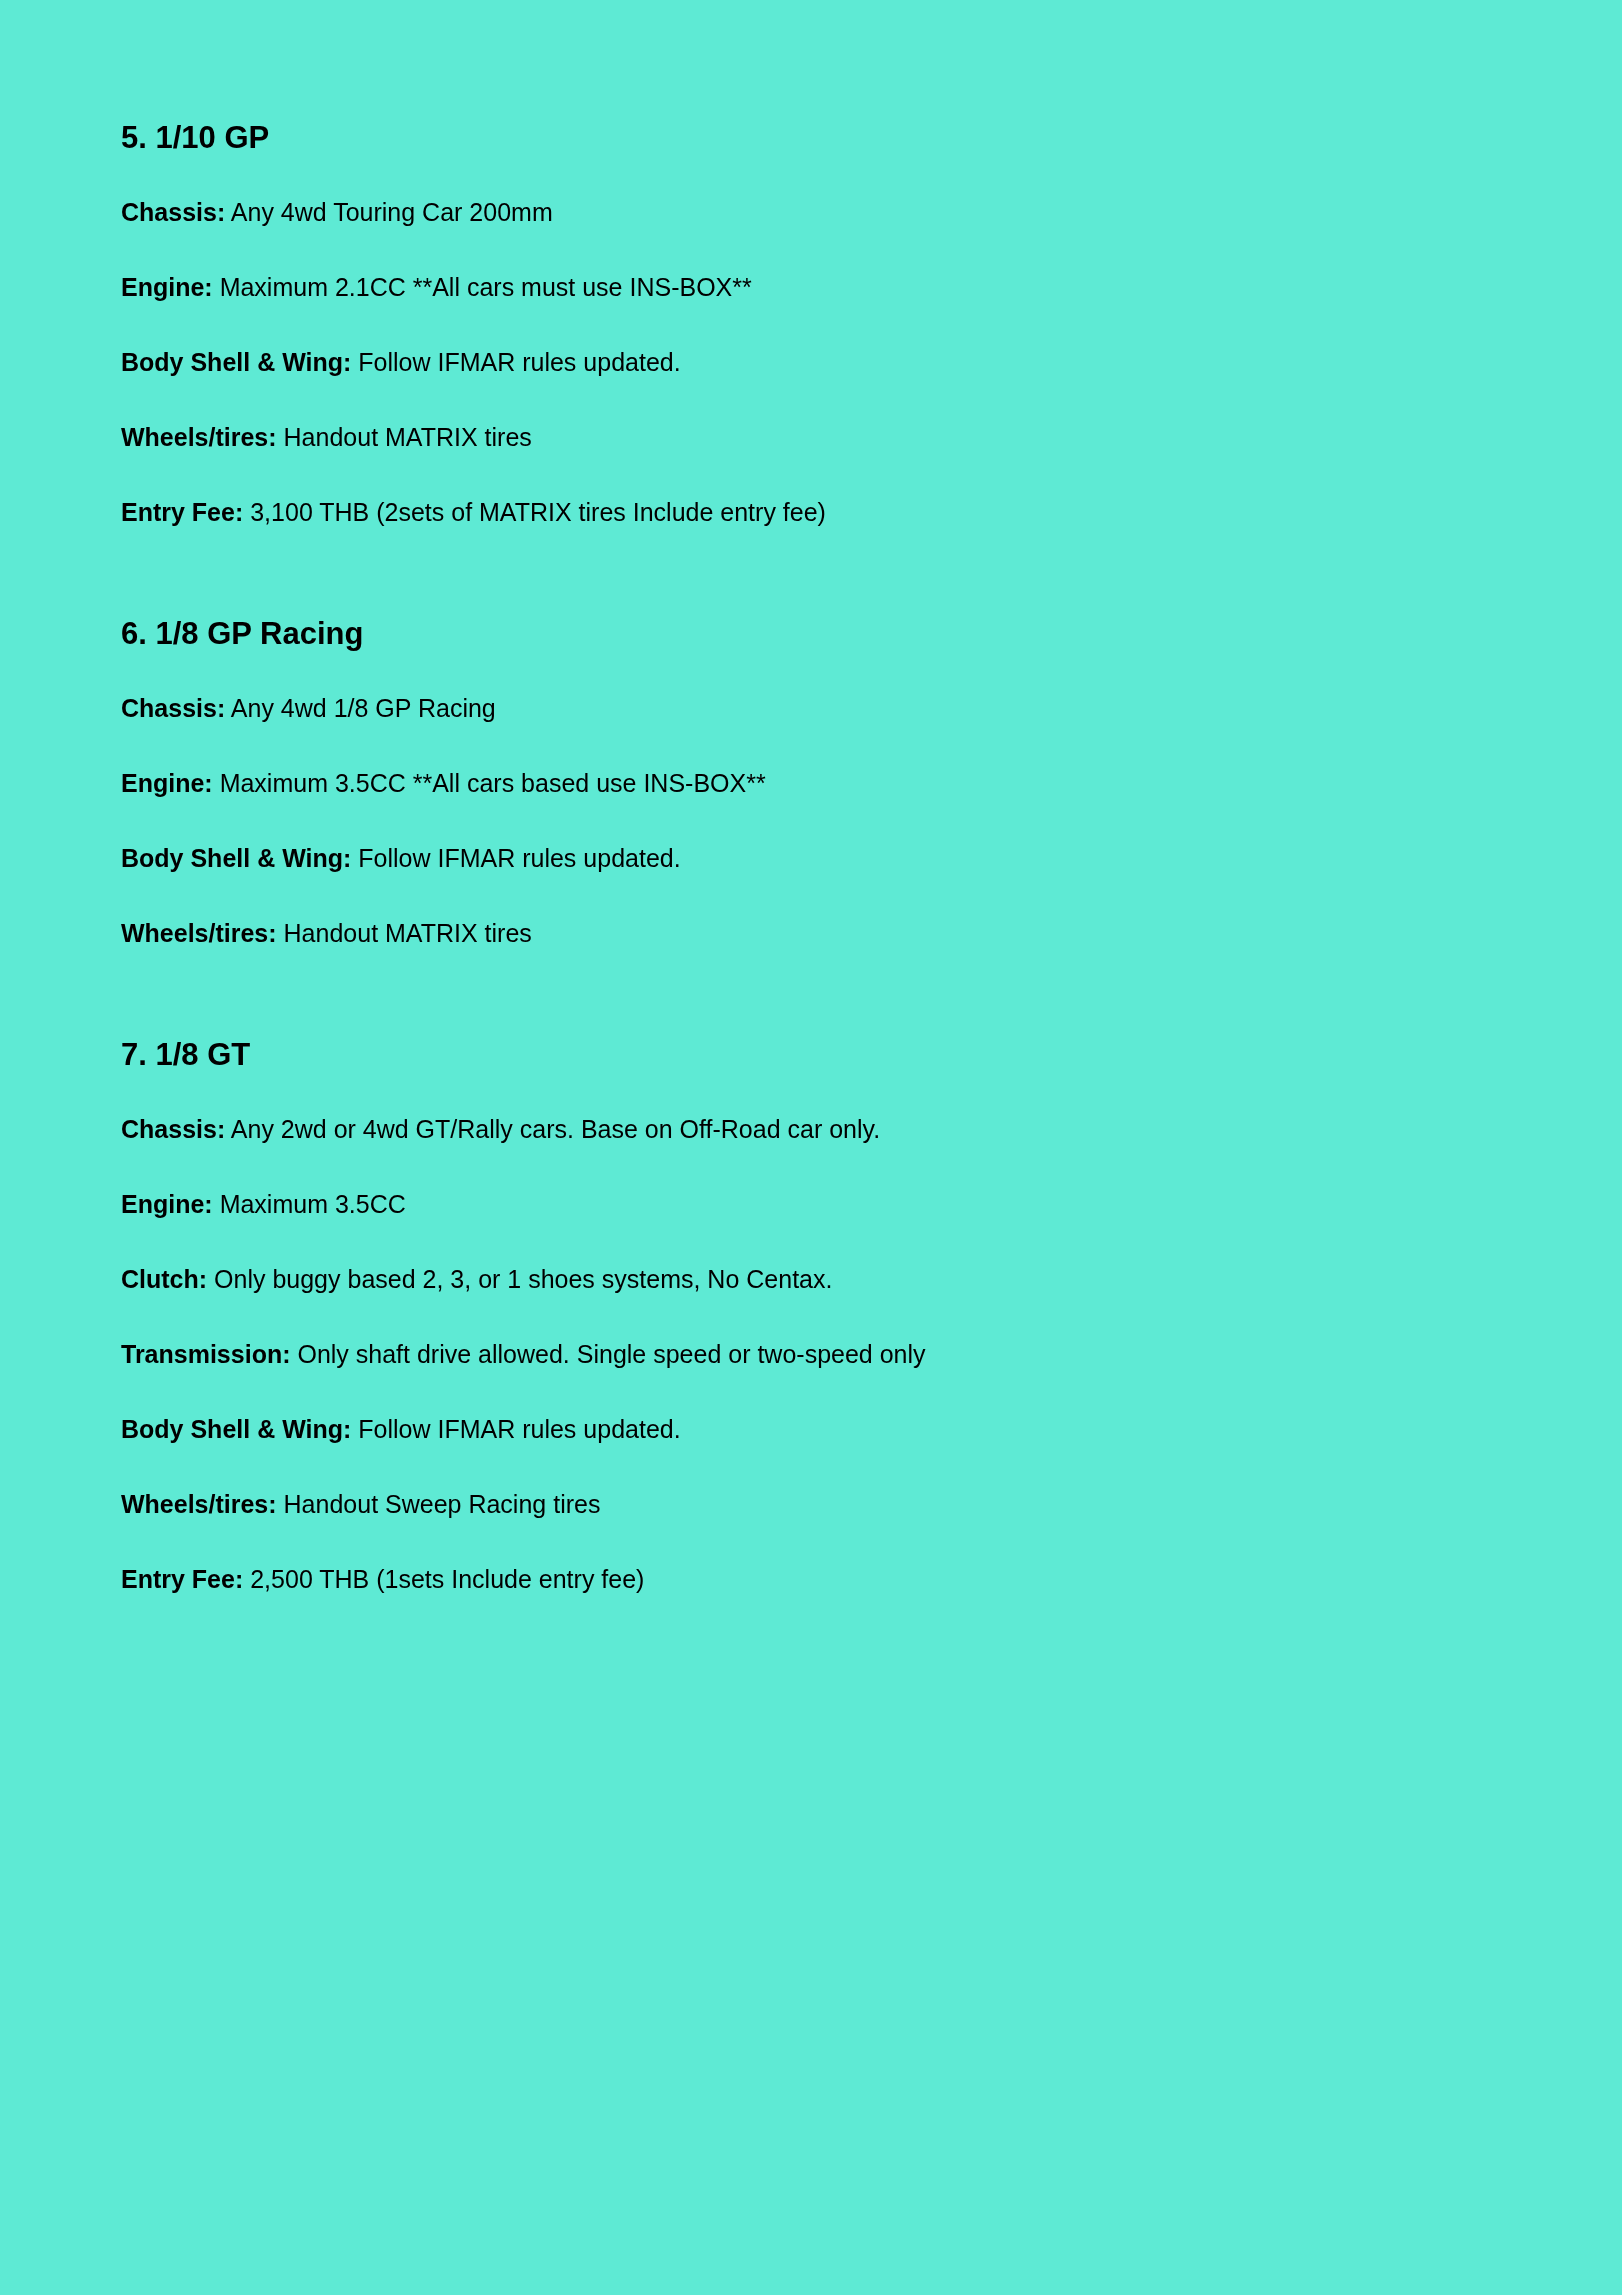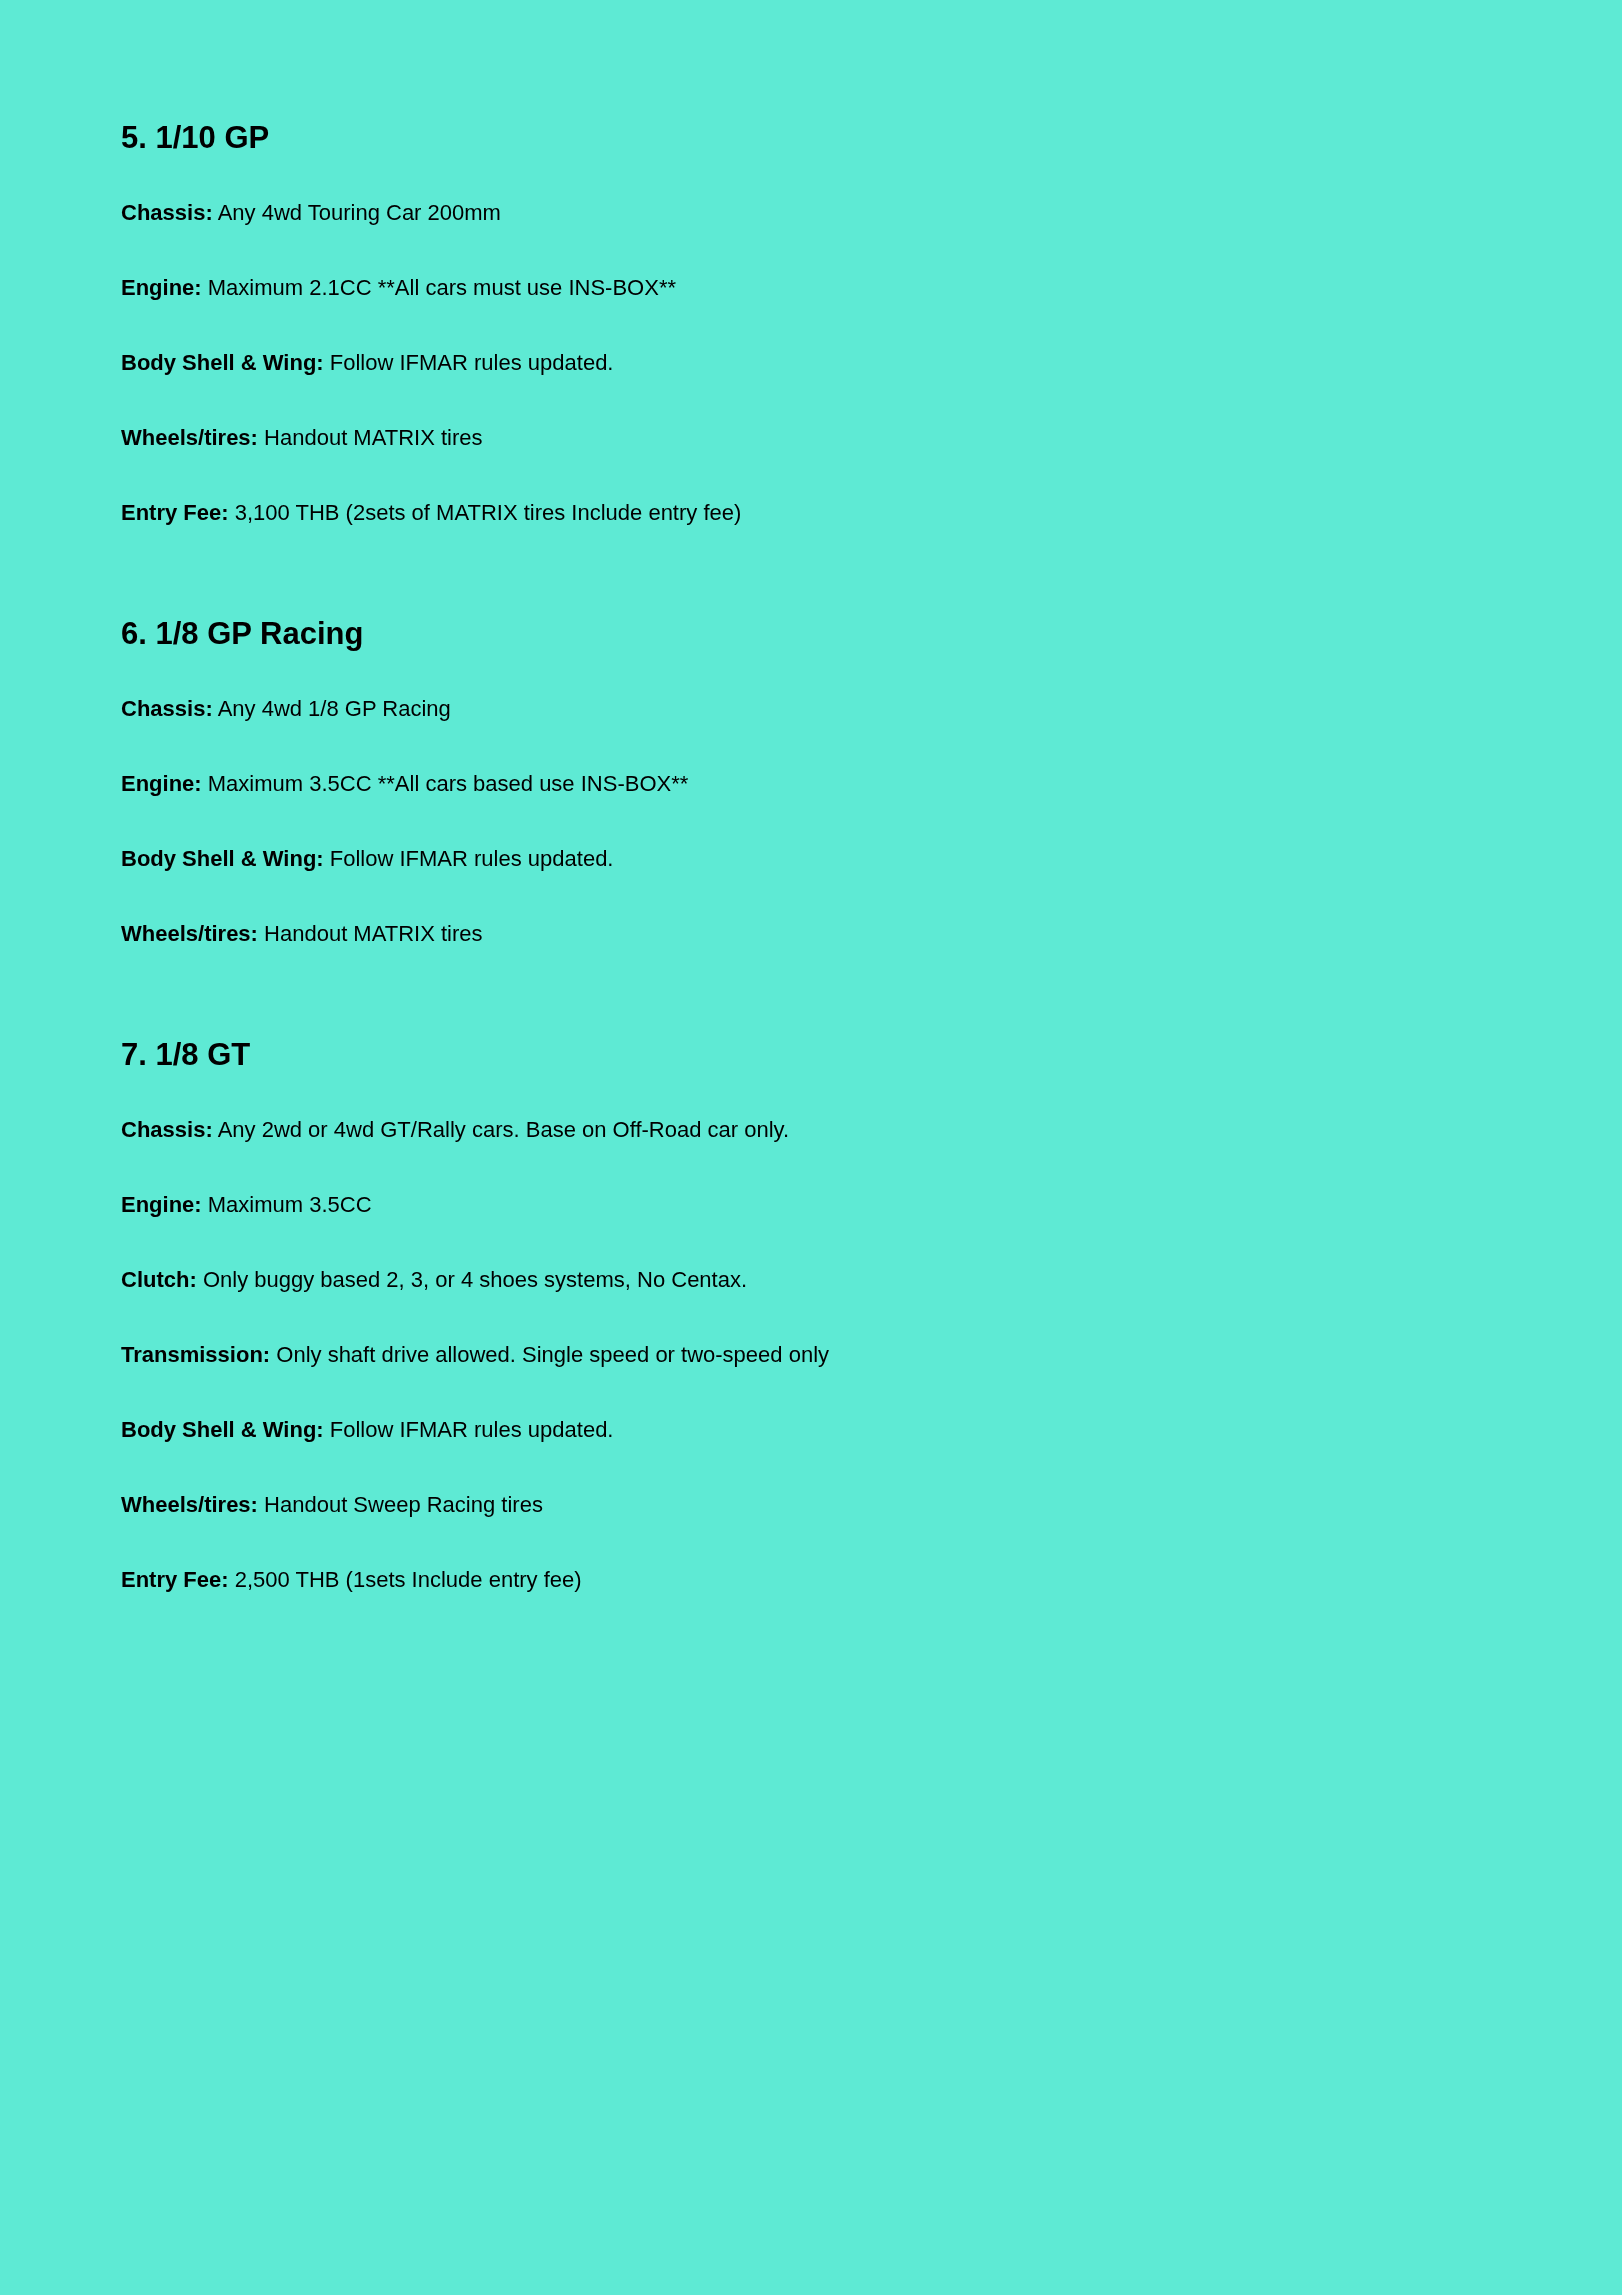--- a/index.html
+++ b/index.html
@@ -27,21 +27,21 @@
     font-size: 31px;
     line-height: 31px;
     font-weight: 700;
     white-space: nowrap;
   }
   .section + .section .section-heading {
     margin-top: 46px;
   }
   .spec-line {
     margin: 0 0 44px 0;
-    font-size: 22px;
+    font-size: 25px;
     line-height: 31px;
     font-weight: 400;
     white-space: nowrap;
   }
   .spec-label {
     font-weight: 700;
   }
 </style>
 </head>
 <body>
@@ -63,21 +63,21 @@
       <p class="spec-line"><span class="spec-label">Chassis:</span> <span class="spec-text">Any 4wd 1/8 GP Racing</span></p>
       <p class="spec-line"><span class="spec-label">Engine:</span> <span class="spec-text">Maximum 3.5CC **All cars based use INS-BOX**</span></p>
       <p class="spec-line"><span class="spec-label">Body Shell &amp; Wing:</span> <span class="spec-text">Follow IFMAR rules updated.</span></p>
       <p class="spec-line"><span class="spec-label">Wheels/tires:</span> <span class="spec-text">Handout MATRIX tires</span></p>
     </div>
 
     <div class="section">
       <h2 class="section-heading">7. 1/8 GT</h2>
       <p class="spec-line"><span class="spec-label">Chassis:</span> <span class="spec-text">Any 2wd or 4wd GT/Rally cars. Base on Off-Road car only.</span></p>
       <p class="spec-line"><span class="spec-label">Engine:</span> <span class="spec-text">Maximum 3.5CC</span></p>
-      <p class="spec-line"><span class="spec-label">Clutch:</span> <span class="spec-text">Only buggy based 2, 3, or 4 shoes systems, No Centax.</span></p>
+      <p class="spec-line"><span class="spec-label">Clutch:</span> <span class="spec-text">Only buggy based 2, 3, or 1 shoes systems, No Centax.</span></p>
       <p class="spec-line"><span class="spec-label">Transmission:</span> <span class="spec-text">Only shaft drive allowed. Single speed or two-speed only</span></p>
       <p class="spec-line"><span class="spec-label">Body Shell &amp; Wing:</span> <span class="spec-text">Follow IFMAR rules updated.</span></p>
       <p class="spec-line"><span class="spec-label">Wheels/tires:</span> <span class="spec-text">Handout Sweep Racing tires</span></p>
       <p class="spec-line"><span class="spec-label">Entry Fee:</span> <span class="spec-text">2,500 THB (1sets Include entry fee)</span></p>
     </div>
 
   </div>
 </div>
 
 

